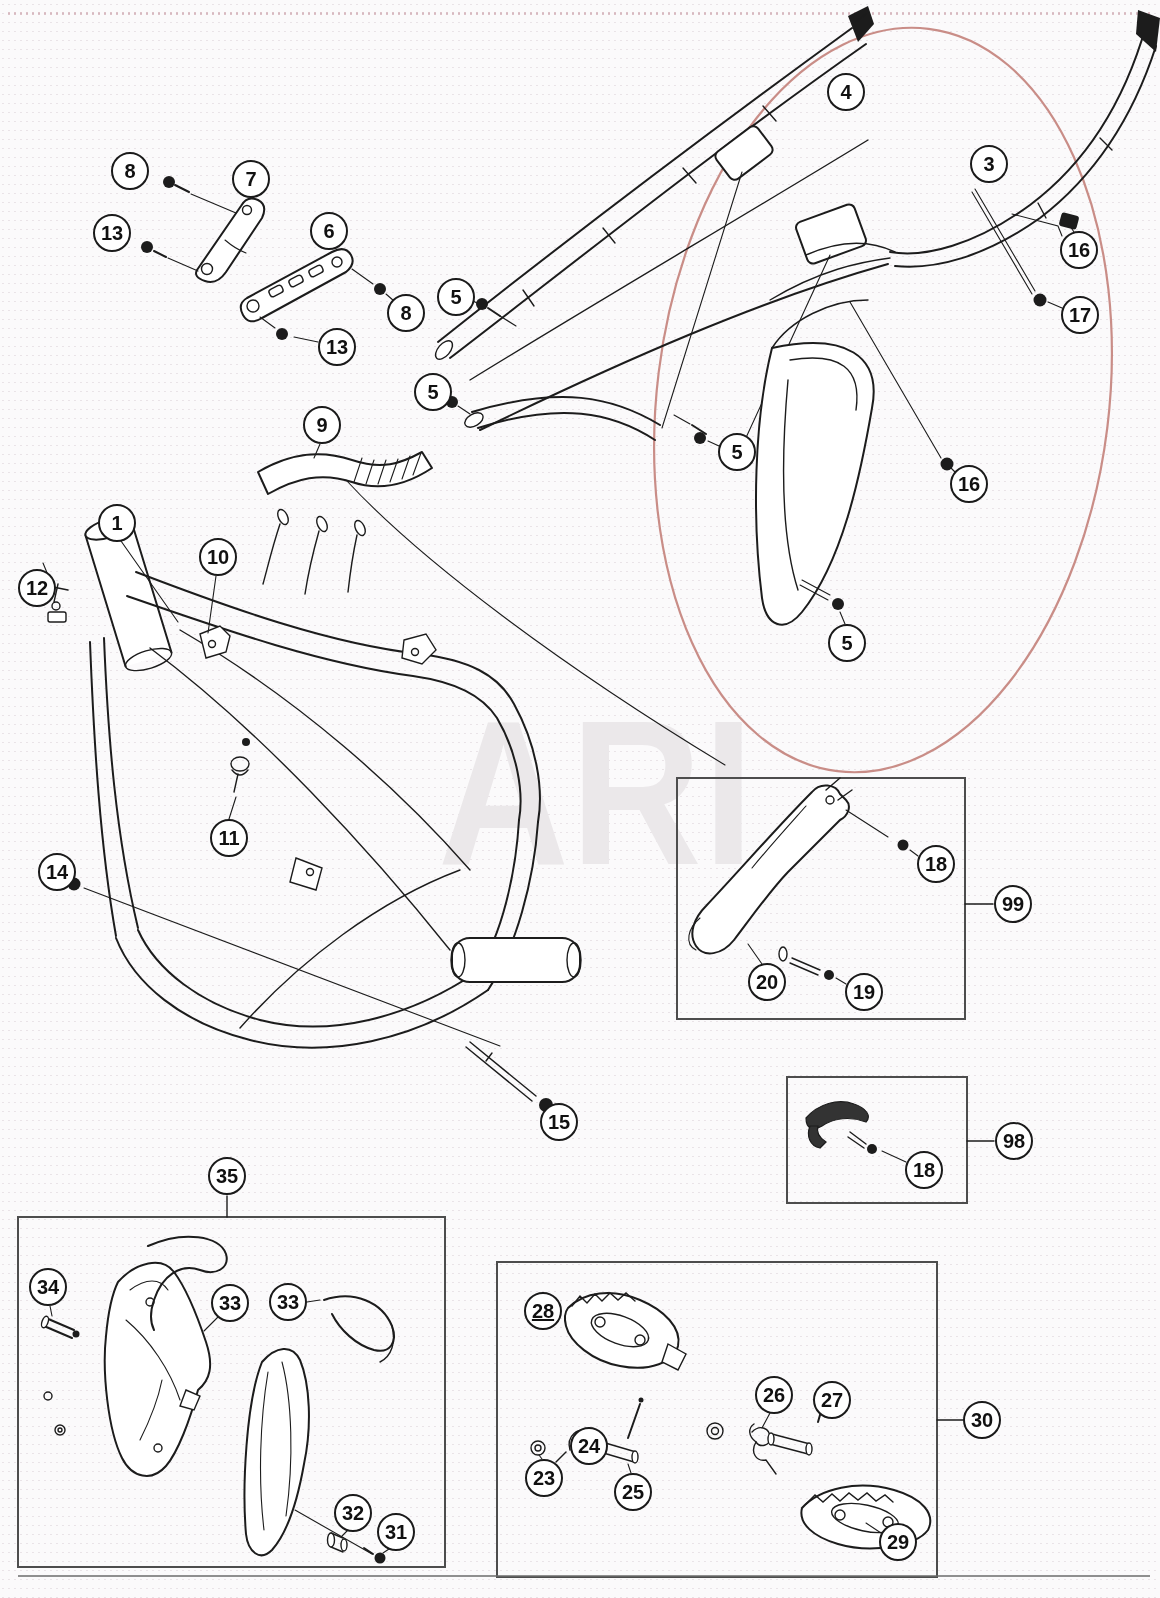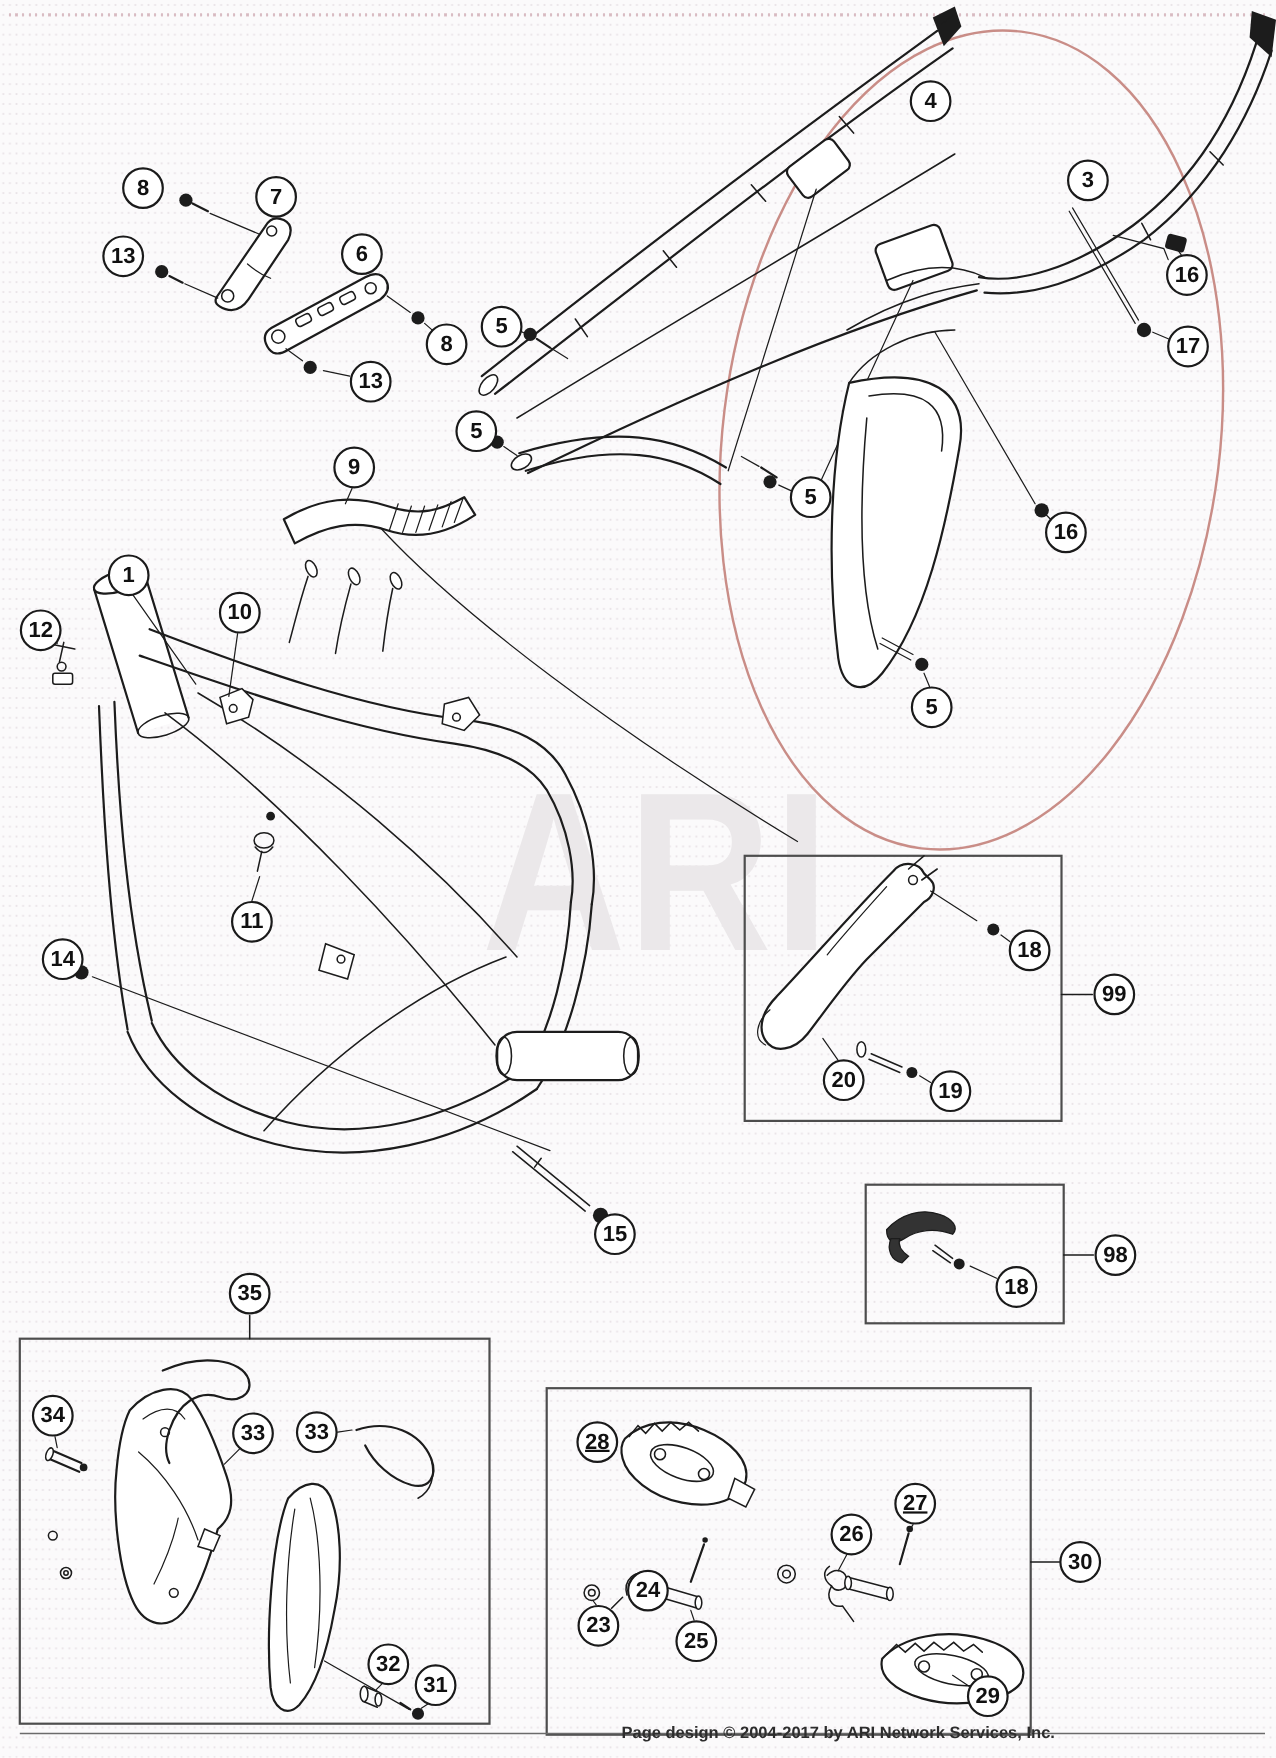--- a/index.html
+++ b/index.html
@@ -344,41 +344,40 @@
       <div class="callout" style="left: 433px; top: 392px;">5</div>
       <div class="callout" style="left: 322px; top: 425px;">9</div>
       <div class="callout" style="left: 846px; top: 92px;">4</div>
       <div class="callout" style="left: 989px; top: 164px;">3</div>
       <div class="callout" style="left: 1079px; top: 250px;">16</div>
       <div class="callout" style="left: 1080px; top: 315px; text-align: center;">17</div>
       <div class="callout" style="left: 737px; top: 452px;">5</div>
       <div class="callout" style="left: 969px; top: 484px;">16</div>
       <div class="callout" style="left: 847px; top: 643px;">5</div>
       <div class="callout" style="left: 117px; top: 523px;">1</div>
-      <div class="callout" style="left: 37px; top: 531px; margin-top: 23px;">12</div>
+      <div class="callout" style="left: 37px; top: 546px; margin-top: 23px;">12</div>
       <div class="callout" style="left: 218px; top: 557px;">10</div>
       <div class="callout" style="left: 229px; top: 838px;">11</div>
       <div class="callout" style="left: 57px; top: 872px;">14</div>
       <div class="callout" style="left: 559px; top: 1122px;">15</div>
       <div class="callout" style="left: 936px; top: 864px;">18</div>
       <div class="callout" style="left: 1013px; top: 904px;">99</div>
       <div class="callout" style="left: 767px; top: 982px;">20</div>
       <div class="callout" style="left: 864px; top: 992px;">19</div>
       <div class="callout" style="left: 924px; top: 1170px;">18</div>
       <div class="callout" style="left: 1014px; top: 1141px;">98</div>
       <div class="callout" style="left: 227px; top: 1176px;">35</div>
       <div class="callout" style="left: 48px; top: 1287px;">34</div>
       <div class="callout" style="left: 230px; top: 1303px;">33</div>
       <div class="callout" style="left: 288px; top: 1302px;">33</div>
       <div class="callout" style="left: 353px; top: 1513px;">32</div>
       <div class="callout" style="left: 396px; top: 1532px;">31</div>
       <div class="callout" style="left: 543px; top: 1311px; text-decoration: underline;">28</div>
-      <div class="callout" style="left: 832px; top: 1367px; text-decoration: underline;">27</div>
+      <div class="callout" style="left: 832px; top: 1400px;">27</div>
       <div class="callout" style="left: 774px; top: 1395px; text-align: right;">26</div>
       <div class="callout" style="left: 544px; top: 1478px;">23</div>
       <div class="callout" style="left: 589px; top: 1446px;">24</div>
       <div class="callout" style="left: 633px; top: 1492px;">25</div>
       <div class="callout" style="left: 898px; top: 1542px;">29</div>
       <div class="callout" style="left: 982px; top: 1420px;">30</div>
     </div>
 
-  <div id="footer-text">Page design © 2004-2017 by ARI Network Services, Inc.</div>
 </div>
 
 </body></html>

